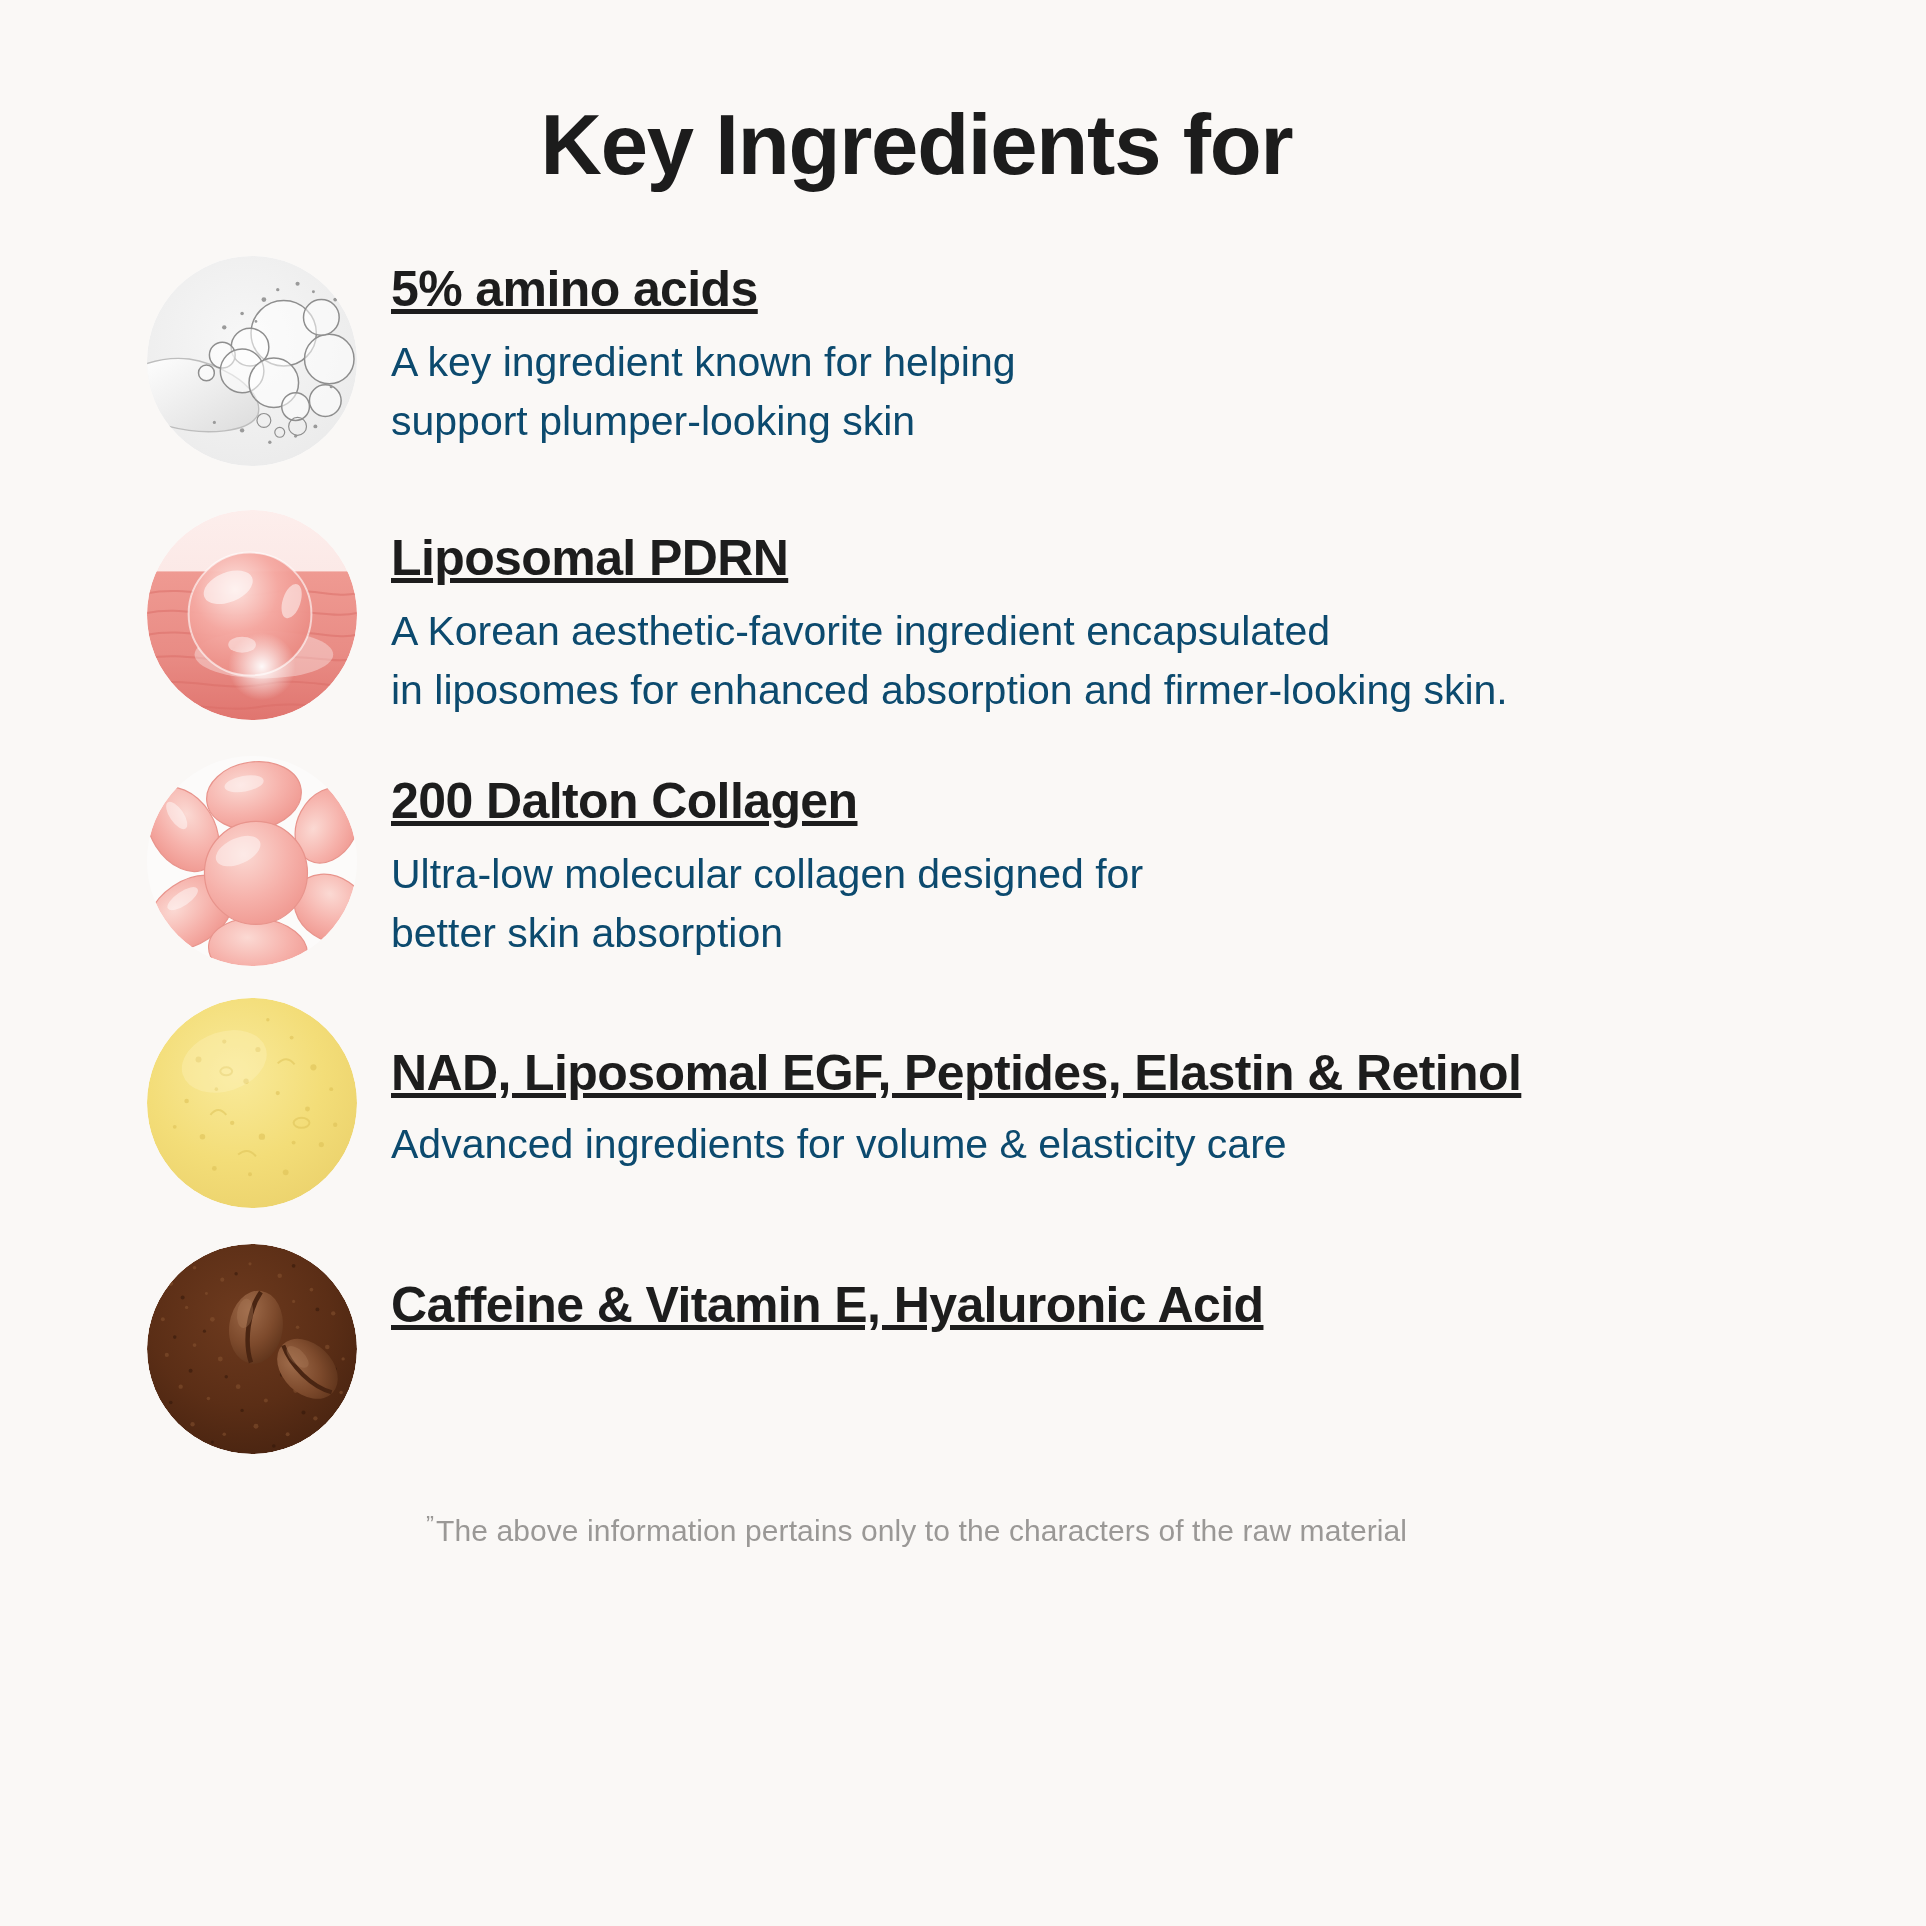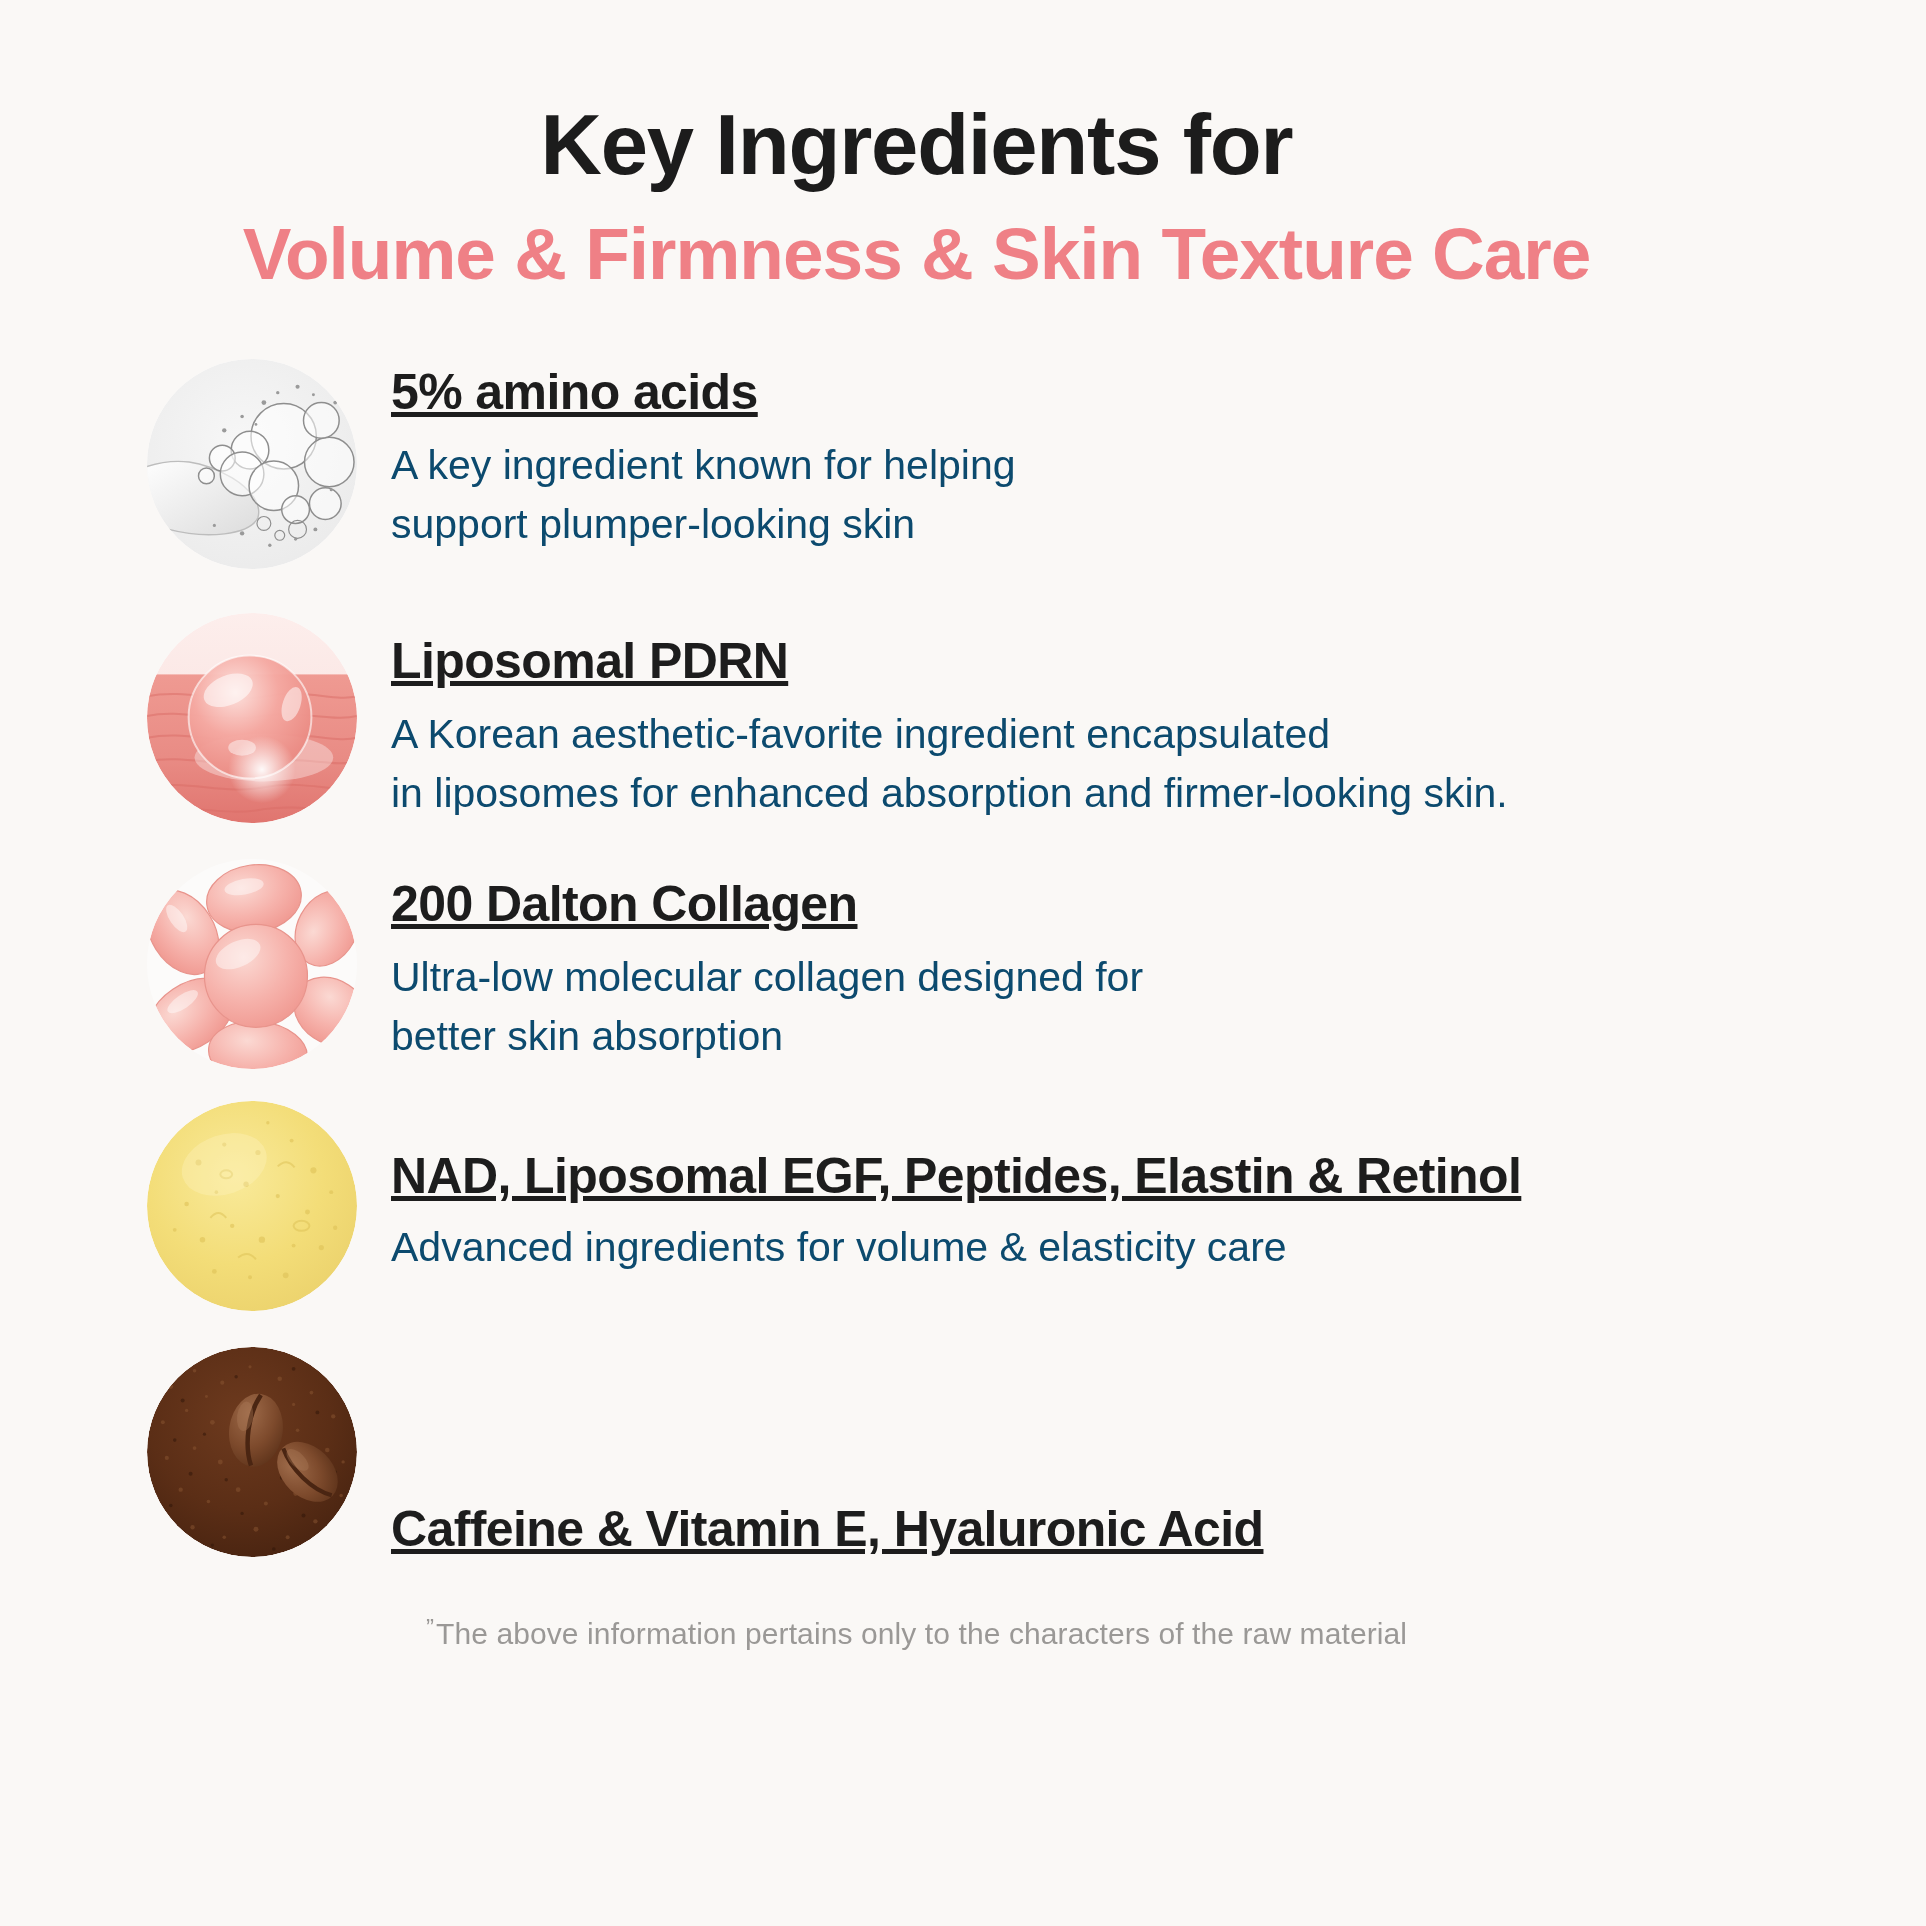--- a/index.html
+++ b/index.html
@@ -52,21 +52,21 @@
   .row {
     display: flex;
     align-items: flex-start;
     padding-left: 147px;
     margin-bottom: 40px;
   }
   .row.r1 { margin-bottom: 44px; }
   .row.r2 { margin-bottom: 36px; align-items: flex-end; }
   .row.r3 { margin-bottom: 32px; }
   .row.r4 { margin-bottom: 36px; }
-  .row.r5 { margin-bottom: 16px; align-items: flex-end; }
+  .row.r5 { margin-bottom: 16px; }
 
   .thumb {
     flex: 0 0 auto;
     width: 210px;
     height: 210px;
     border-radius: 50%;
     overflow: hidden;
     position: relative;
     background: #fbfafa;
   }
@@ -118,21 +118,20 @@
     margin-right: 2px;
   }
 </style>
 </head>
 <body>
 
 <div class="page">
 
   <div class="heading">
     <h1 class="title-main">Key Ingredients for</h1>
-    <h2 class="title-sub">Volume &amp; Firmness &amp; Skin Texture Care</h2>
   </div>
 
   <div class="rows">
 
     <div class="row r1">
       <div class="thumb">
         <svg viewBox="0 0 212 212" aria-hidden="true">
           <defs>
             <radialGradient id="g1bg" cx="45%" cy="40%" r="75%">
               <stop offset="0%" stop-color="#f7f7f7"></stop>

